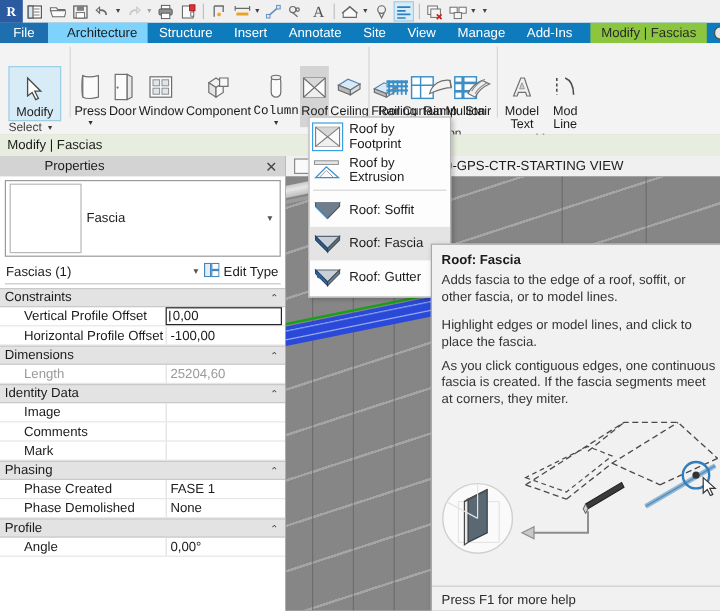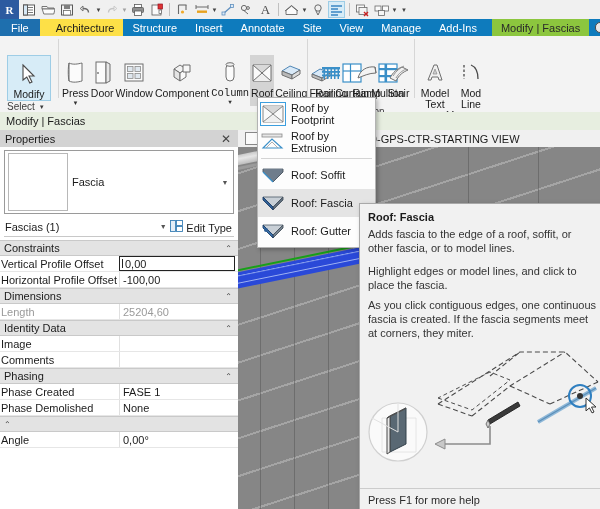--- a/index.html
+++ b/index.html
@@ -51,21 +51,21 @@
     background: #0e7bbd;
     display: flex; align-items: stretch;
     font-size: 11px;
   }
   .tab {
     padding: 0 9px; display: flex; align-items: center;
     color: #ffffff;
     white-space: nowrap;
   }
   .tab.file { background: #1e6fae; padding: 0 11px; }
-  .tab.active { background: #fde047; color: #1b1b1b; padding-left: 16px; }
+  .tab.active { background: #7dd3fc; color: #1b1b1b; padding-left: 16px; }
   .tab.ctx { background: #8cc63e; color: #2a2a2a; margin-left: 6px; }
   .tabtail { flex: 1; }
   .tabwidget {
     display: flex; align-items: center; gap: 2px; padding: 0 6px;
     color: #fff;
   }
   .pillicon {
     width: 13px; height: 9px; border: 1px solid #4a4a4a; border-radius: 5px;
     background: #e8e8e8; position: relative;
   }
@@ -129,21 +129,21 @@
     position: absolute; left: 0; top: 130px; width: 238px; height: 379px;
     background: #ffffff;
     border-right: 1px solid #9a9a9a;
     display: flex; flex-direction: column;
   }
   .props-hdr {
     height: 17px; background: #d3d3d3;
     display: flex; align-items: center; padding: 0 4px 0 5px;
     font-size: 11px; color: #1b1b1b;
   }
-  .props-hdr .ttl { flex: 1; }
+  .props-hdr .ttl { flex: 1; margin-left: 32px; }
   .props-close { font-size: 12px; color: #444; padding: 0 3px; line-height: 12px; }
 
   .type-sel {
     margin: 3px 4px 0 4px; height: 62px;
     border: 1px solid #9a9a9a; background: #fff;
     display: flex; align-items: center;
   }
   .type-thumb {
     width: 58px; height: 56px; margin: 2px 4px 2px 3px;
     border: 1px solid #b8b8b8; background: #fff;
@@ -152,37 +152,37 @@
   .type-caret { width: 16px; text-align: center; font-size: 7px; color: #555; }
 
   .inst-row {
     display: flex; align-items: center; height: 19px;
     margin: 3px 4px 0 4px;
     border-bottom: 1px solid #c8c8c8;
   }
   .inst-name { flex: 1; font-size: 11px; padding-left: 1px; }
   .inst-caret { width: 14px; text-align: center; font-size: 7px; color: #555; }
   .edit-type {
-    display: flex; align-items: flex-end; gap: 3px; padding-right: 2px;
+    display: flex; align-items: center; gap: 3px; padding-right: 2px;
     font-size: 11px;
   }
 
   .ptable { margin-top: 3px; font-size: 11px; }
   .grp-row {
     display: flex; align-items: center; height: 14px;
     background: #e3e3e3; border-top: 1px solid #c9c9c9; border-bottom: 1px solid #c9c9c9;
     padding-left: 4px; font-weight: normal;
   }
   .grp-row .gname { flex: 1; }
   .grp-row .gchev { font-size: 8px; color: #444; padding-right: 6px; }
   .prm-row {
     display: flex; align-items: stretch; height: 15px;
     border-bottom: 1px solid #e6e6e6;
   }
-  .prm-name { width: 118px; padding-left: 1px; display: flex; align-items: center; }
+  .prm-name { width: 118px; padding-left: 20px; display: flex; align-items: center; }
   .prm-val {
     flex: 1; display: flex; align-items: center; padding-left: 3px;
     border-left: 1px solid #e0e0e0;
   }
   .prm-row.dim .prm-name, .prm-row.dim .prm-val { color: #9a9a9a; }
   .prm-val.active {
     border: 1px solid #222; background: #fff; margin: 0 3px 0 0;
     position: relative;
   }
   .prm-val.active::before {
@@ -712,35 +712,40 @@
         <span class="gchev">⌃</span>
       </div>
       <div class="prm-row">
         <span class="prm-name">Image</span>
         <span class="prm-val"></span>
       </div>
       <div class="prm-row">
         <span class="prm-name">Comments</span>
         <span class="prm-val"></span>
       </div>
+      <div class="prm-row">
+        <span class="prm-name">Mark</span>
+        <span class="prm-val"></span>
+      </div>
 
       <div class="grp-row">
         <span class="gname">Phasing</span>
         <span class="gchev">⌃</span>
       </div>
       <div class="prm-row">
         <span class="prm-name">Phase Created</span>
         <span class="prm-val">FASE 1</span>
       </div>
       <div class="prm-row">
         <span class="prm-name">Phase Demolished</span>
         <span class="prm-val">None</span>
       </div>
 
       <div class="grp-row">
+        <span class="gname">Profile</span>
         <span class="gchev">⌃</span>
       </div>
       <div class="prm-row">
         <span class="prm-name">Angle</span>
         <span class="prm-val">0,00°</span>
       </div>
     </div>
   </div>
 
   <div class="viewwrap">

